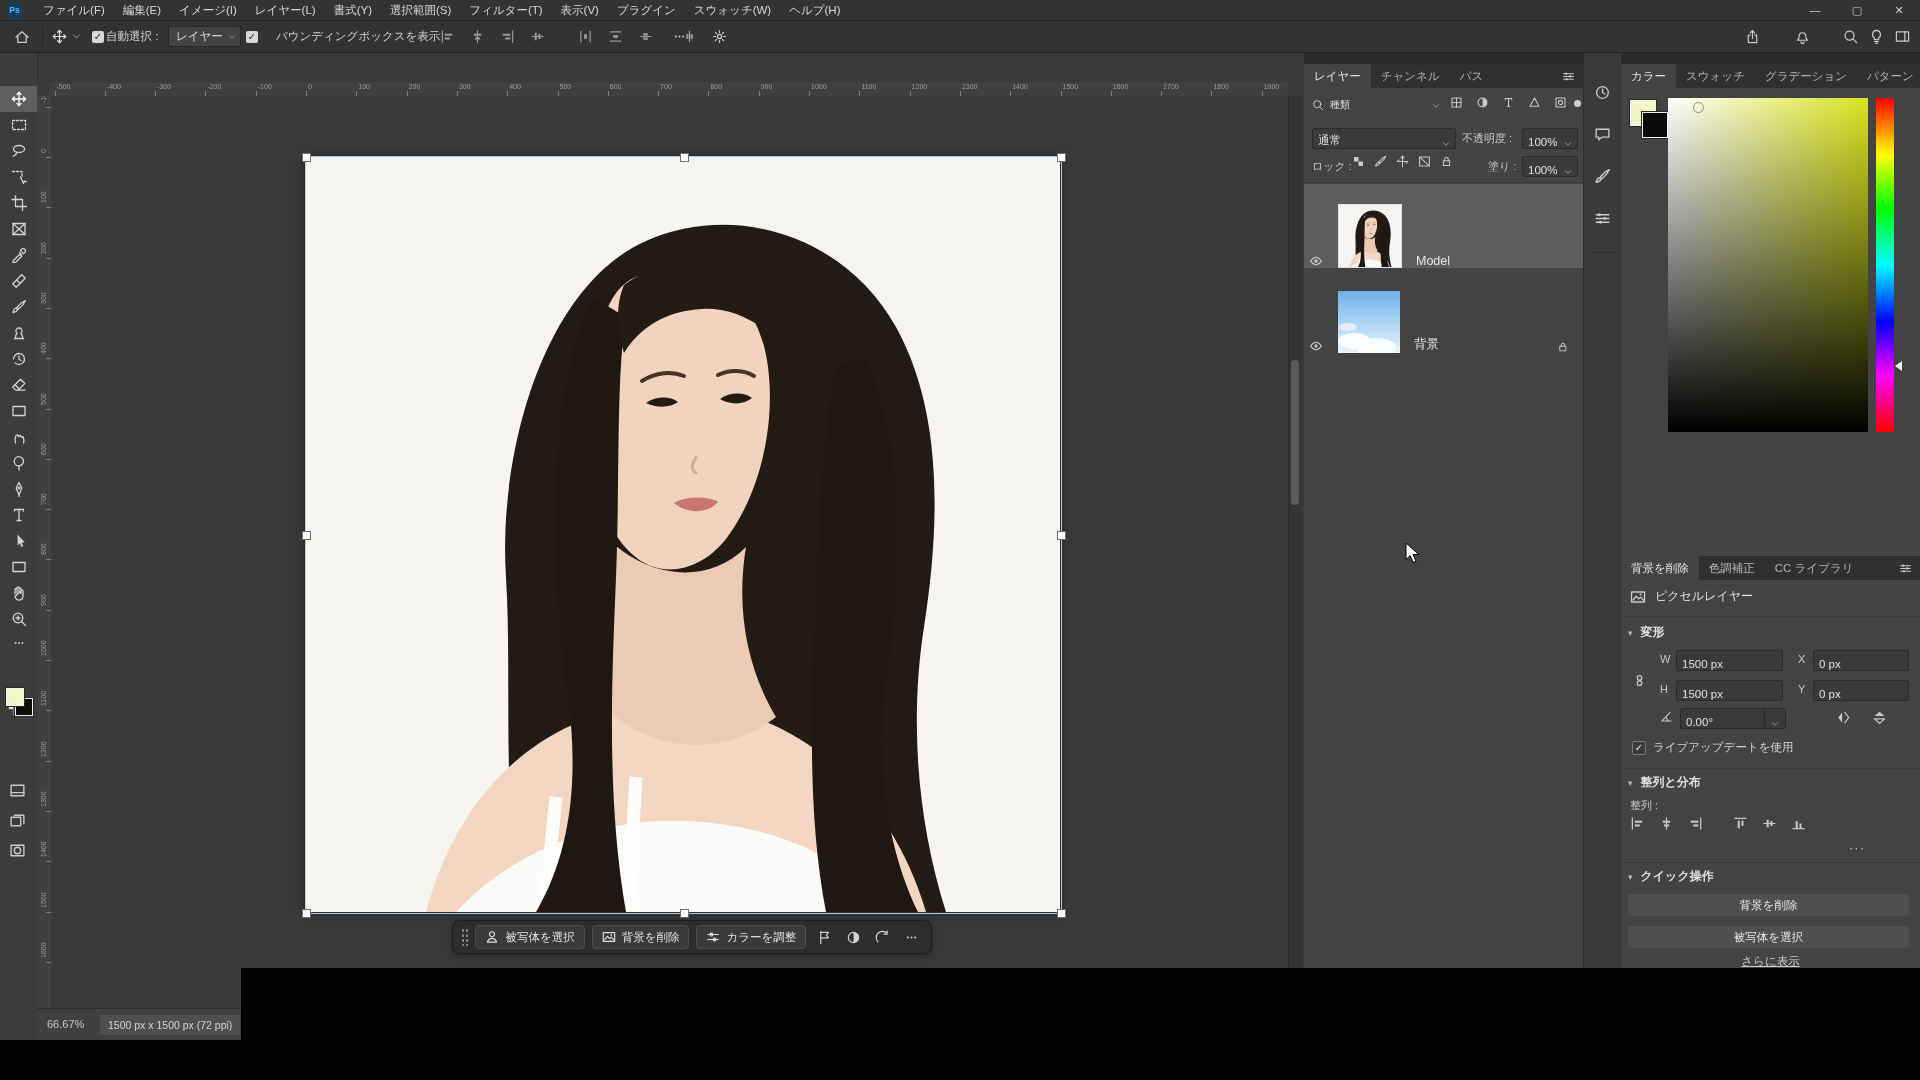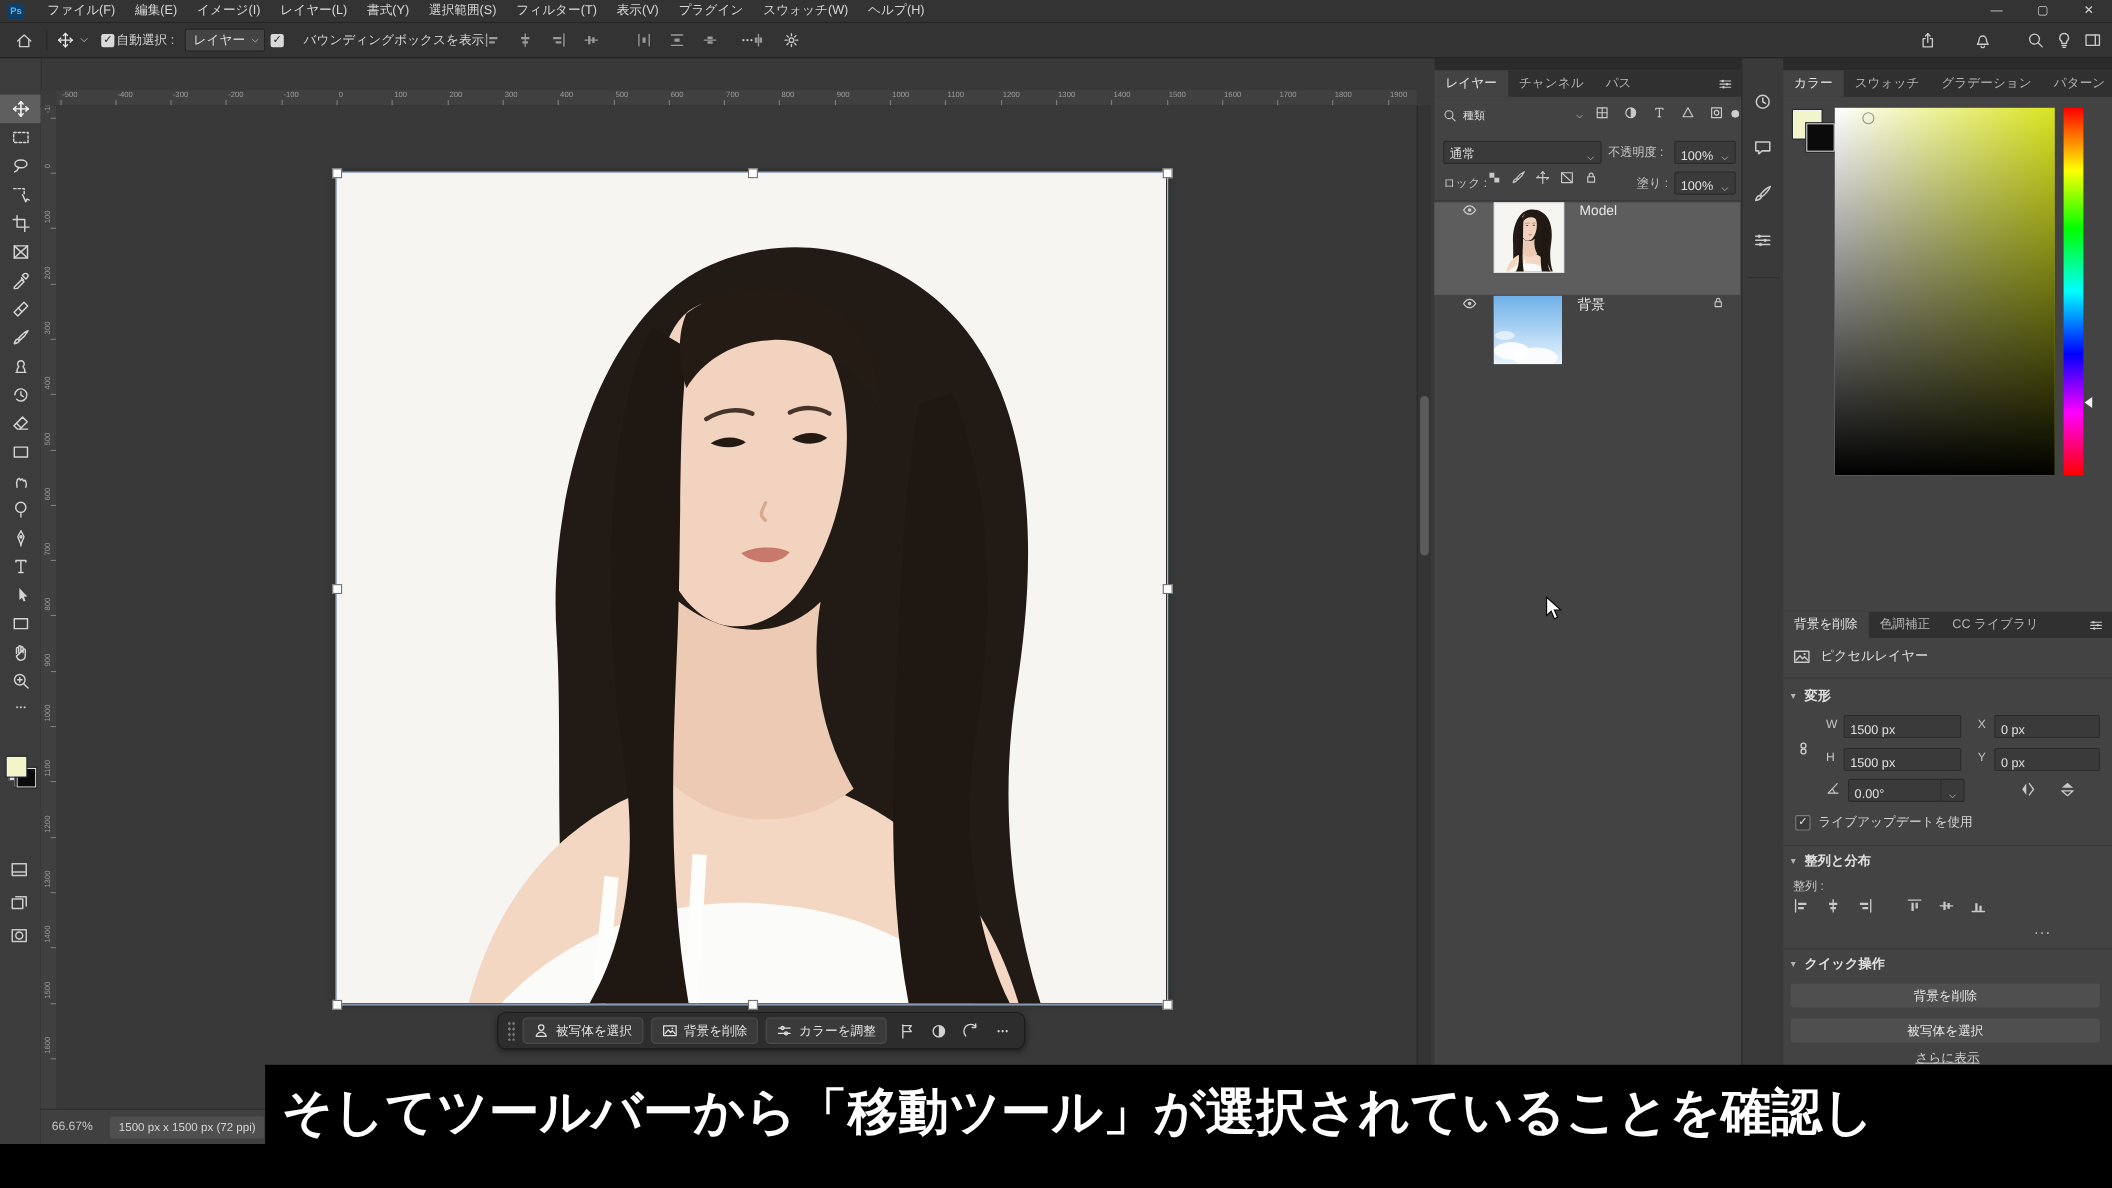--- a/index.html
+++ b/index.html
@@ -74,21 +74,21 @@
   #right-col{left:1621px;top:52px;width:299px;height:988px;}
   .col-topgap{position:absolute;left:0;top:0;width:100%;height:12px;background:#2b2b2b;}
   .ptabs{position:absolute;left:0;top:12px;width:100%;height:24px;background:#303030;display:flex;}
   .ptab{padding:0 10px;font-size:11.5px;color:#b5b5b5;line-height:24px;white-space:nowrap;}
   .ptab.act{background:#434343;color:#e4e4e4;}
   .pmenu{margin-left:auto;margin-right:8px;align-self:center;}
   .hrow{position:absolute;display:flex;align-items:center;}
   .pbox{background:#3a3a3a;border:1px solid #2b2b2b;border-radius:2px;height:19px;display:flex;align-items:flex-end;
         padding:0 5px;font-size:11.5px;color:#e0e0e0;}
   .plabel{font-size:11px;color:#c6c6c6;}
-  .layer-row{position:absolute;left:0;width:258px;height:84px;display:flex;align-items:flex-start;padding-left:20px;}
+  .layer-row{position:absolute;left:0;width:279px;height:84px;display:flex;align-items:flex-end;}
   .layer-row.sel{background:#5d5d5d;}
   .lthumb{width:62px;height:62px;margin-left:10px;background:#fff;flex:none;}
   .lname{margin-left:14px;font-size:12.5px;color:#e6e6e6;}
   .eyebox{width:24px;display:flex;justify-content:center;flex:none;}
   .sec-hdr{position:absolute;display:flex;align-items:center;gap:8px;font-size:12px;color:#e0e0e0;font-weight:bold;}
   .chev{color:#b5b5b5;font-size:9px;}
   .qbtn{position:absolute;left:7px;width:281px;height:22px;background:#4f4f4f;border-radius:3px;font-size:11.5px;
         color:#e8e8e8;display:flex;align-items:center;justify-content:center;}
   .divider{position:absolute;left:0;width:100%;height:1px;background:#383838;}
   
@@ -1088,21 +1088,20 @@
     </div>
     <div class="qbtn" style="top:842px">背景を削除</div>
     <div class="qbtn" style="top:874px">被写体を選択</div>
     <div class="hrow" style="left:0;top:902px;width:100%;justify-content:center">
       <span style="font-size:11.5px;color:#cfcfcf;text-decoration:underline">さらに表示</span>
     </div>
   </div>
 
   <div class="abs blackband" style="left:241px;top:968px;width:1679px;height:112px"></div>
   <div class="abs blackband" style="left:0;top:1040px;width:1920px;height:40px"></div>
-  <div id="subtitle" class="abs">そしてツールバーから「移動ツール」が選択されていることを確認し</div>
 
   <svg id="cursor" class="abs" width="17" height="24">
     <path d="M1 1 L1 17.5 L5.2 13.6 L8.1 20.5 L11 19.2 L8.1 12.5 L13.8 12.5 Z" fill="#fff" stroke="#000" stroke-width="1"></path>
   </svg>
 <div class="abs" style="left: 9px; top: 782px; color: rgb(201, 201, 201);"><svg width="17" height="17" viewBox="0 0 16 16">
         <path d="M2 3h12v10H2z" fill="none" stroke="currentColor" stroke-width="1.3" stroke-linecap="round" stroke-linejoin="round"></path>
         <path d="M2 10h12" fill="none" stroke="currentColor" stroke-width="1.3" stroke-linecap="round" stroke-linejoin="round"></path>
       </svg></div>
     <div class="abs" style="left: 9px; top: 812px; color: rgb(201, 201, 201);"><svg width="17" height="17" viewBox="0 0 16 16">
         <path d="M2 5h9v8H2z" fill="none" stroke="currentColor" stroke-width="1.3" stroke-linecap="round" stroke-linejoin="round"></path>

